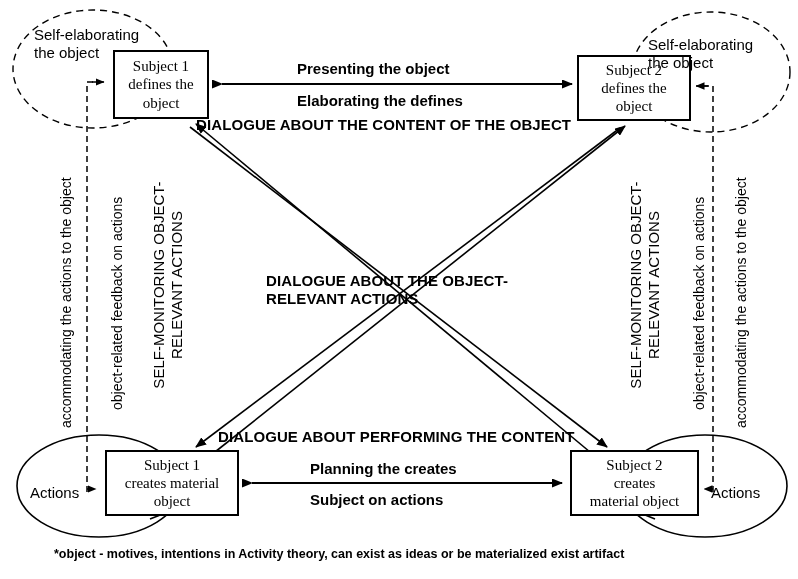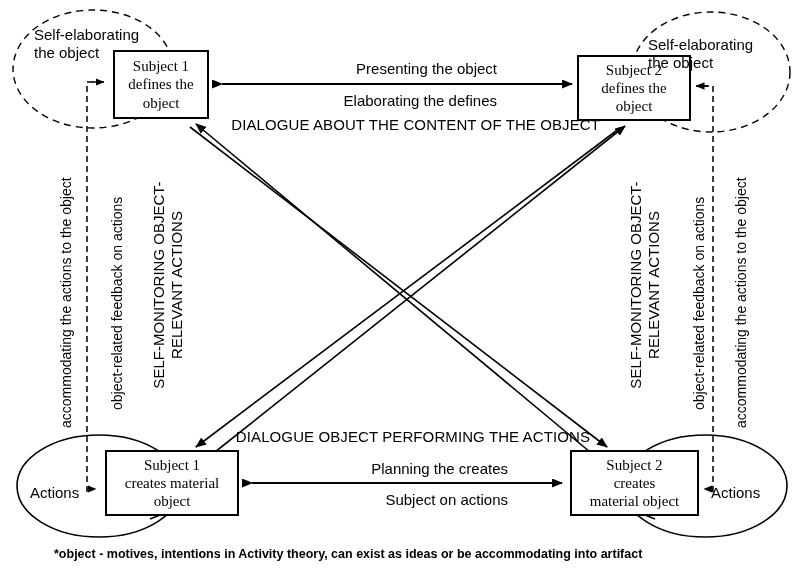--- a/index.html
+++ b/index.html
@@ -50,21 +50,22 @@
   .lbl-mixed {
     font-size: 15px;
     line-height: 1.22;
   }
   .lbl-caps {
     font-size: 15px;
     line-height: 1.2;
     letter-spacing: 0.1px;
   }
   .lbl-center {
-    text-align: right;
+    text-align: left;
+    font-weight: bold;
   }
   .vtext {
     position: absolute;
     font-family: "Liberation Sans", sans-serif;
     color: #000000;
     font-size: 14px;
     line-height: 1.2;
     transform-origin: 0 0;
     transform: rotate(-90deg);
     white-space: pre;
@@ -157,36 +158,38 @@
   <div class="lbl lbl-mixed" style="left:30px; top:484px; width:70px;">Actions</div>
 
   <div class="lbl lbl-mixed" style="left:711px; top:484px; width:70px;">Actions</div>
 
   <div class="lbl lbl-mixed lbl-center" style="left:297px; top:60px; width:200px;">Presenting the object</div>
 
   <div class="lbl lbl-mixed lbl-center" style="left:297px; top:92px; width:200px;">Elaborating the defines</div>
 
   <div class="lbl lbl-caps lbl-center" style="left:196px; top:116px; width:404px;">DIALOGUE ABOUT THE CONTENT OF THE OBJECT</div>
 
-  <div class="lbl lbl-caps lbl-center" style="left:218px; top:428px; width:372px;">DIALOGUE OBJECT PERFORMING THE ACTIONS</div>
+  <div class="lbl lbl-caps lbl-center" style="left:218px; top:428px; width:372px;">DIALOGUE ABOUT PERFORMING THE CONTENT</div>
 
   <div class="lbl lbl-mixed lbl-center" style="left:310px; top:460px; width:198px;">Planning the creates</div>
 
   <div class="lbl lbl-mixed lbl-center" style="left:310px; top:491px; width:198px;">Subject on actions</div>
 
+  <div class="lbl lbl-caps lbl-center" style="left:266px; top:272px; width:266px;">DIALOGUE ABOUT THE OBJECT-
+RELEVANT ACTIONS</div>
 
   <div class="vtext" style="left:58px; top:428px;">accommodating the actions to the object</div>
 
   <div class="vtext" style="left:109px; top:410px;">object-related feedback on actions</div>
 
   <div class="vtext vtext-caps" style="left:150px; top:400px; width:230px;">SELF-MONITORING OBJECT-
 RELEVANT ACTIONS</div>
 
   <div class="vtext vtext-caps" style="left:627px; top:400px; width:230px;">SELF-MONITORING OBJECT-
 RELEVANT ACTIONS</div>
 
   <div class="vtext" style="left:691px; top:410px;">object-related feedback on actions</div>
 
   <div class="vtext" style="left:733px; top:428px;">accommodating the actions to the object</div>
 
-  <div class="footnote" style="left:54px; top:547px;">*object - motives, intentions in Activity theory, can exist as ideas or be accommodating into artifact</div>
+  <div class="footnote" style="left:54px; top:547px;">*object - motives, intentions in Activity theory, can exist as ideas or be materialized exist artifact</div>
 
 </div>
 
 </body></html>

